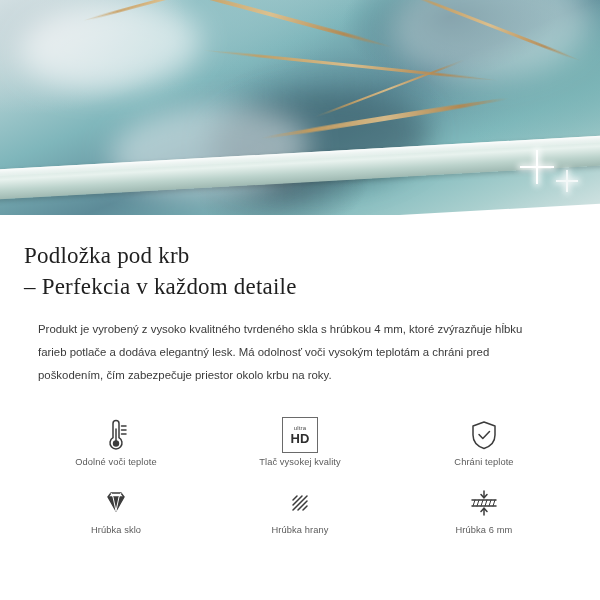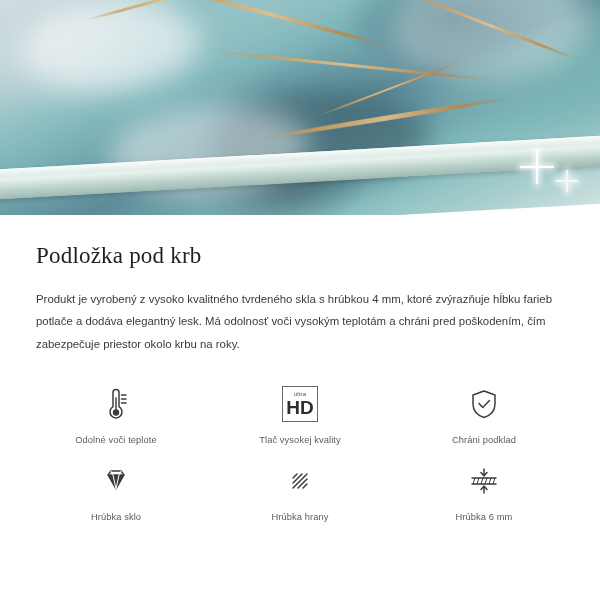--- a/index.html
+++ b/index.html
@@ -103,40 +103,40 @@
     background: #ffffff;
     box-shadow: 0 0 6px 2px rgba(255,255,255,0.9);
   }
   .sparkle::before { left: 50%; top: 0; width: 2px; height: 100%; transform: translateX(-50%); }
   .sparkle::after  { top: 50%; left: 0; height: 2px; width: 100%; transform: translateY(-50%); }
   .sparkle.sp1 { left: 520px; top: 150px; width: 34px; height: 34px; }
   .sparkle.sp2 { left: 556px; top: 170px; width: 22px; height: 22px; opacity: 0.85; }
 
   
   .content {
-    padding: 26px 36px 0 36px;
+    padding: 26px 36px 0 24px;
   }
 
   .headline {
     font-family: "Liberation Serif", serif;
     font-size: 23px;
     line-height: 1.33;
     color: #1f1f1f;
     font-weight: 400;
     margin: 0 0 16px 0;
     letter-spacing: 0.2px;
   }
   .headline .line2 { display: block; }
 
   .paragraph {
     font-family: "Liberation Sans", sans-serif;
     font-size: 11.4px;
     line-height: 2.0;
     color: #3a3a3a;
-    margin: 0;
+    margin: 14px;
     max-width: 540px;
   }
 
   
   .features {
     margin-top: 26px;
     padding: 0 24px;
     display: grid;
     grid-template-columns: repeat(3, 1fr);
     grid-row-gap: 14px;
@@ -147,21 +147,20 @@
     align-items: center;
     justify-content: flex-start;
   }
   .feature-icon {
     height: 44px;
     display: flex;
     align-items: center;
     justify-content: center;
   }
   .feature-label {
-    margin-top: 9px;
     font-size: 9.3px;
     color: #5b5b5b;
     text-align: center;
     letter-spacing: 0.1px;
   }
 
   .hd-badge {
     width: 34px;
     height: 34px;
     border: 1.6px solid #6a6a6a;
@@ -171,21 +170,21 @@
     justify-content: center;
     line-height: 1;
   }
   .hd-badge .ultra {
     font-size: 6px;
     letter-spacing: 0.2px;
     color: #4a4a4a;
     margin-bottom: 1px;
   }
   .hd-badge .hd {
-    font-size: 19px;
+    font-size: 13px;
     font-weight: 700;
     color: #2e2e2e;
   }
 </style>
 </head>
 <body>
 
 <div class="page">
 
   <div class="hero">
@@ -203,20 +202,21 @@
     </div>
     <div class="glass-edge"></div>
     <div class="glass-edge-hi"></div>
     <div class="sparkle sp1"></div>
     <div class="sparkle sp2"></div>
   </div>
 
   <div class="content">
     <h1 class="headline">
       <span>Podložka pod krb</span>
+      <span class="line2">– Perfekcia v každom detaile</span>
     </h1>
     <p class="paragraph">Produkt je vyrobený z vysoko kvalitného tvrdeného skla s hrúbkou 4 mm, ktoré zvýrazňuje hĺbku farieb potlače a dodáva elegantný lesk. Má odolnosť voči vysokým teplotám a chráni pred poškodením, čím zabezpečuje priestor okolo krbu na roky.</p>
   </div>
 
   <div class="features">
 
     <div class="feature">
       <div class="feature-icon">
         <svg width="40" height="40" viewBox="0 0 40 40" fill="none" stroke="#3c3c3c" stroke-width="1.5" stroke-linecap="round">
           <path d="M17 8.5a3 3 0 0 1 6 0v14.2a6 6 0 1 1-6 0z"></path>
@@ -240,21 +240,21 @@
       <div class="feature-label">Tlač vysokej kvality</div>
     </div>
 
     <div class="feature">
       <div class="feature-icon">
         <svg width="40" height="40" viewBox="0 0 40 40" fill="none" stroke="#3c3c3c" stroke-width="1.5" stroke-linecap="round" stroke-linejoin="round">
           <path d="M20 7l11 4v9c0 7-5 11.5-11 13.5C14 31.5 9 27 9 20v-9z"></path>
           <polyline points="15,19.5 18.8,23.5 25.5,16.5"></polyline>
         </svg>
       </div>
-      <div class="feature-label">Chráni podklad</div>
+      <div class="feature-label">Chráni teplote</div>
     </div>
 
     <div class="feature">
       <div class="feature-icon">
         <svg width="40" height="40" viewBox="0 0 40 40" fill="none" stroke="#3c3c3c" stroke-width="1.4" stroke-linejoin="round">
           <path d="M12 14h16l-8 14z" fill="#3c3c3c" stroke="#3c3c3c"></path>
           <path d="M12 14l3-4h10l3 4"></path>
           <line x1="15" y1="10" x2="17" y2="14" stroke="#ffffff" stroke-width="1"></line>
           <line x1="25" y1="10" x2="23" y2="14" stroke="#ffffff" stroke-width="1"></line>
           <line x1="17" y1="14" x2="20" y2="28" stroke="#ffffff" stroke-width="1"></line>

